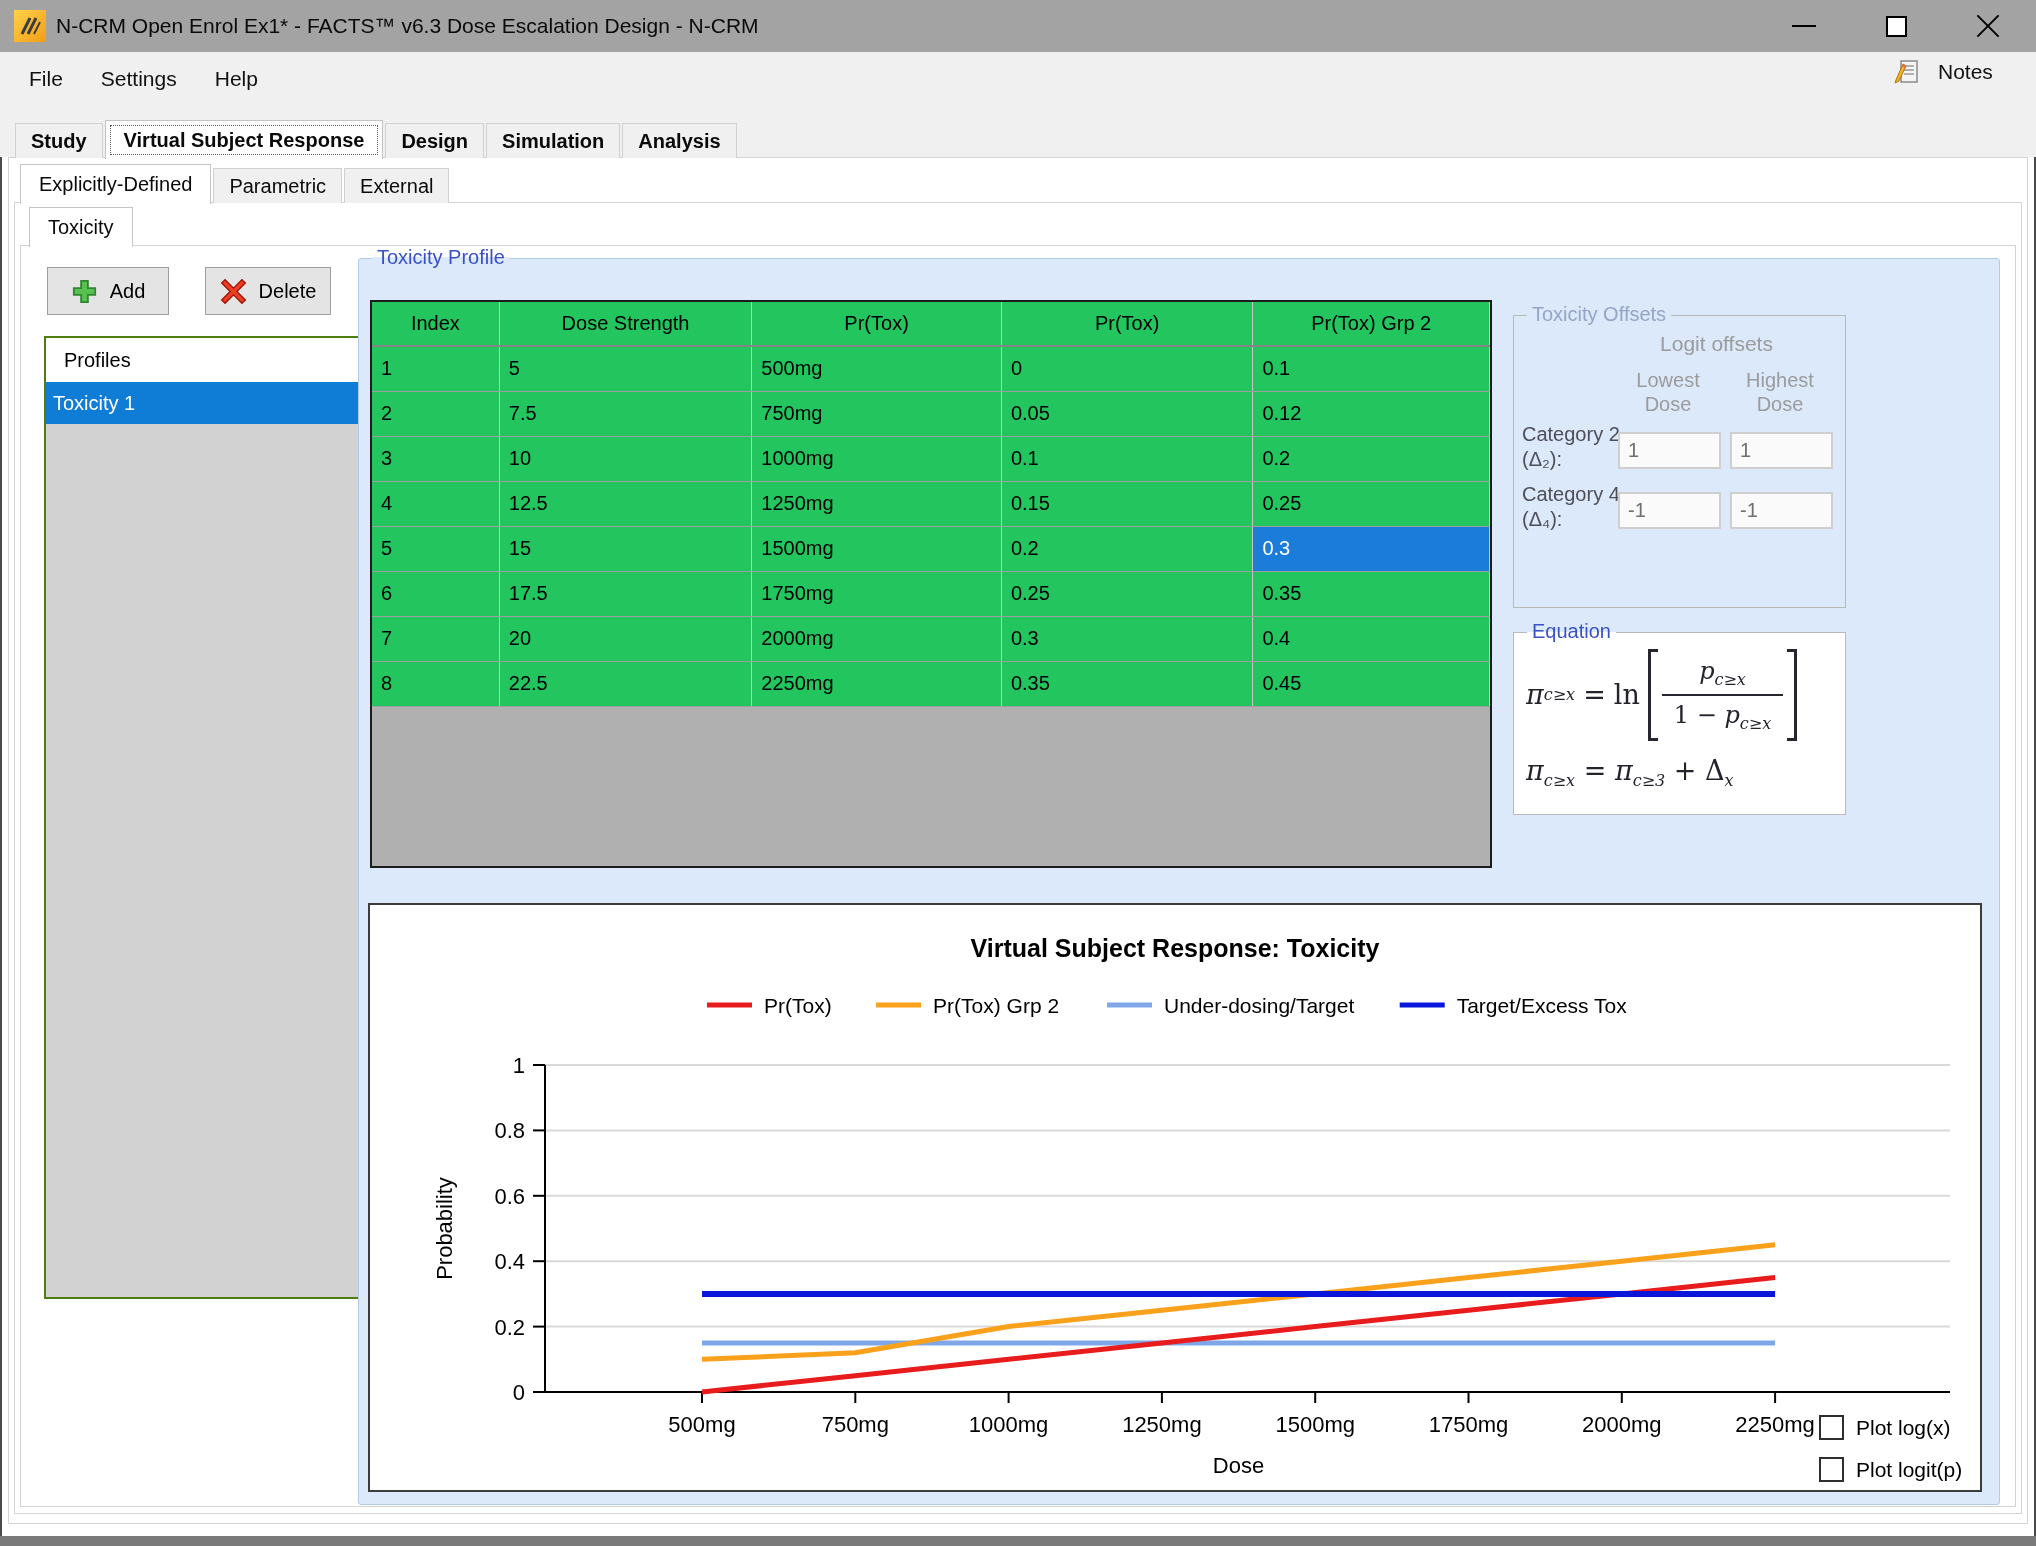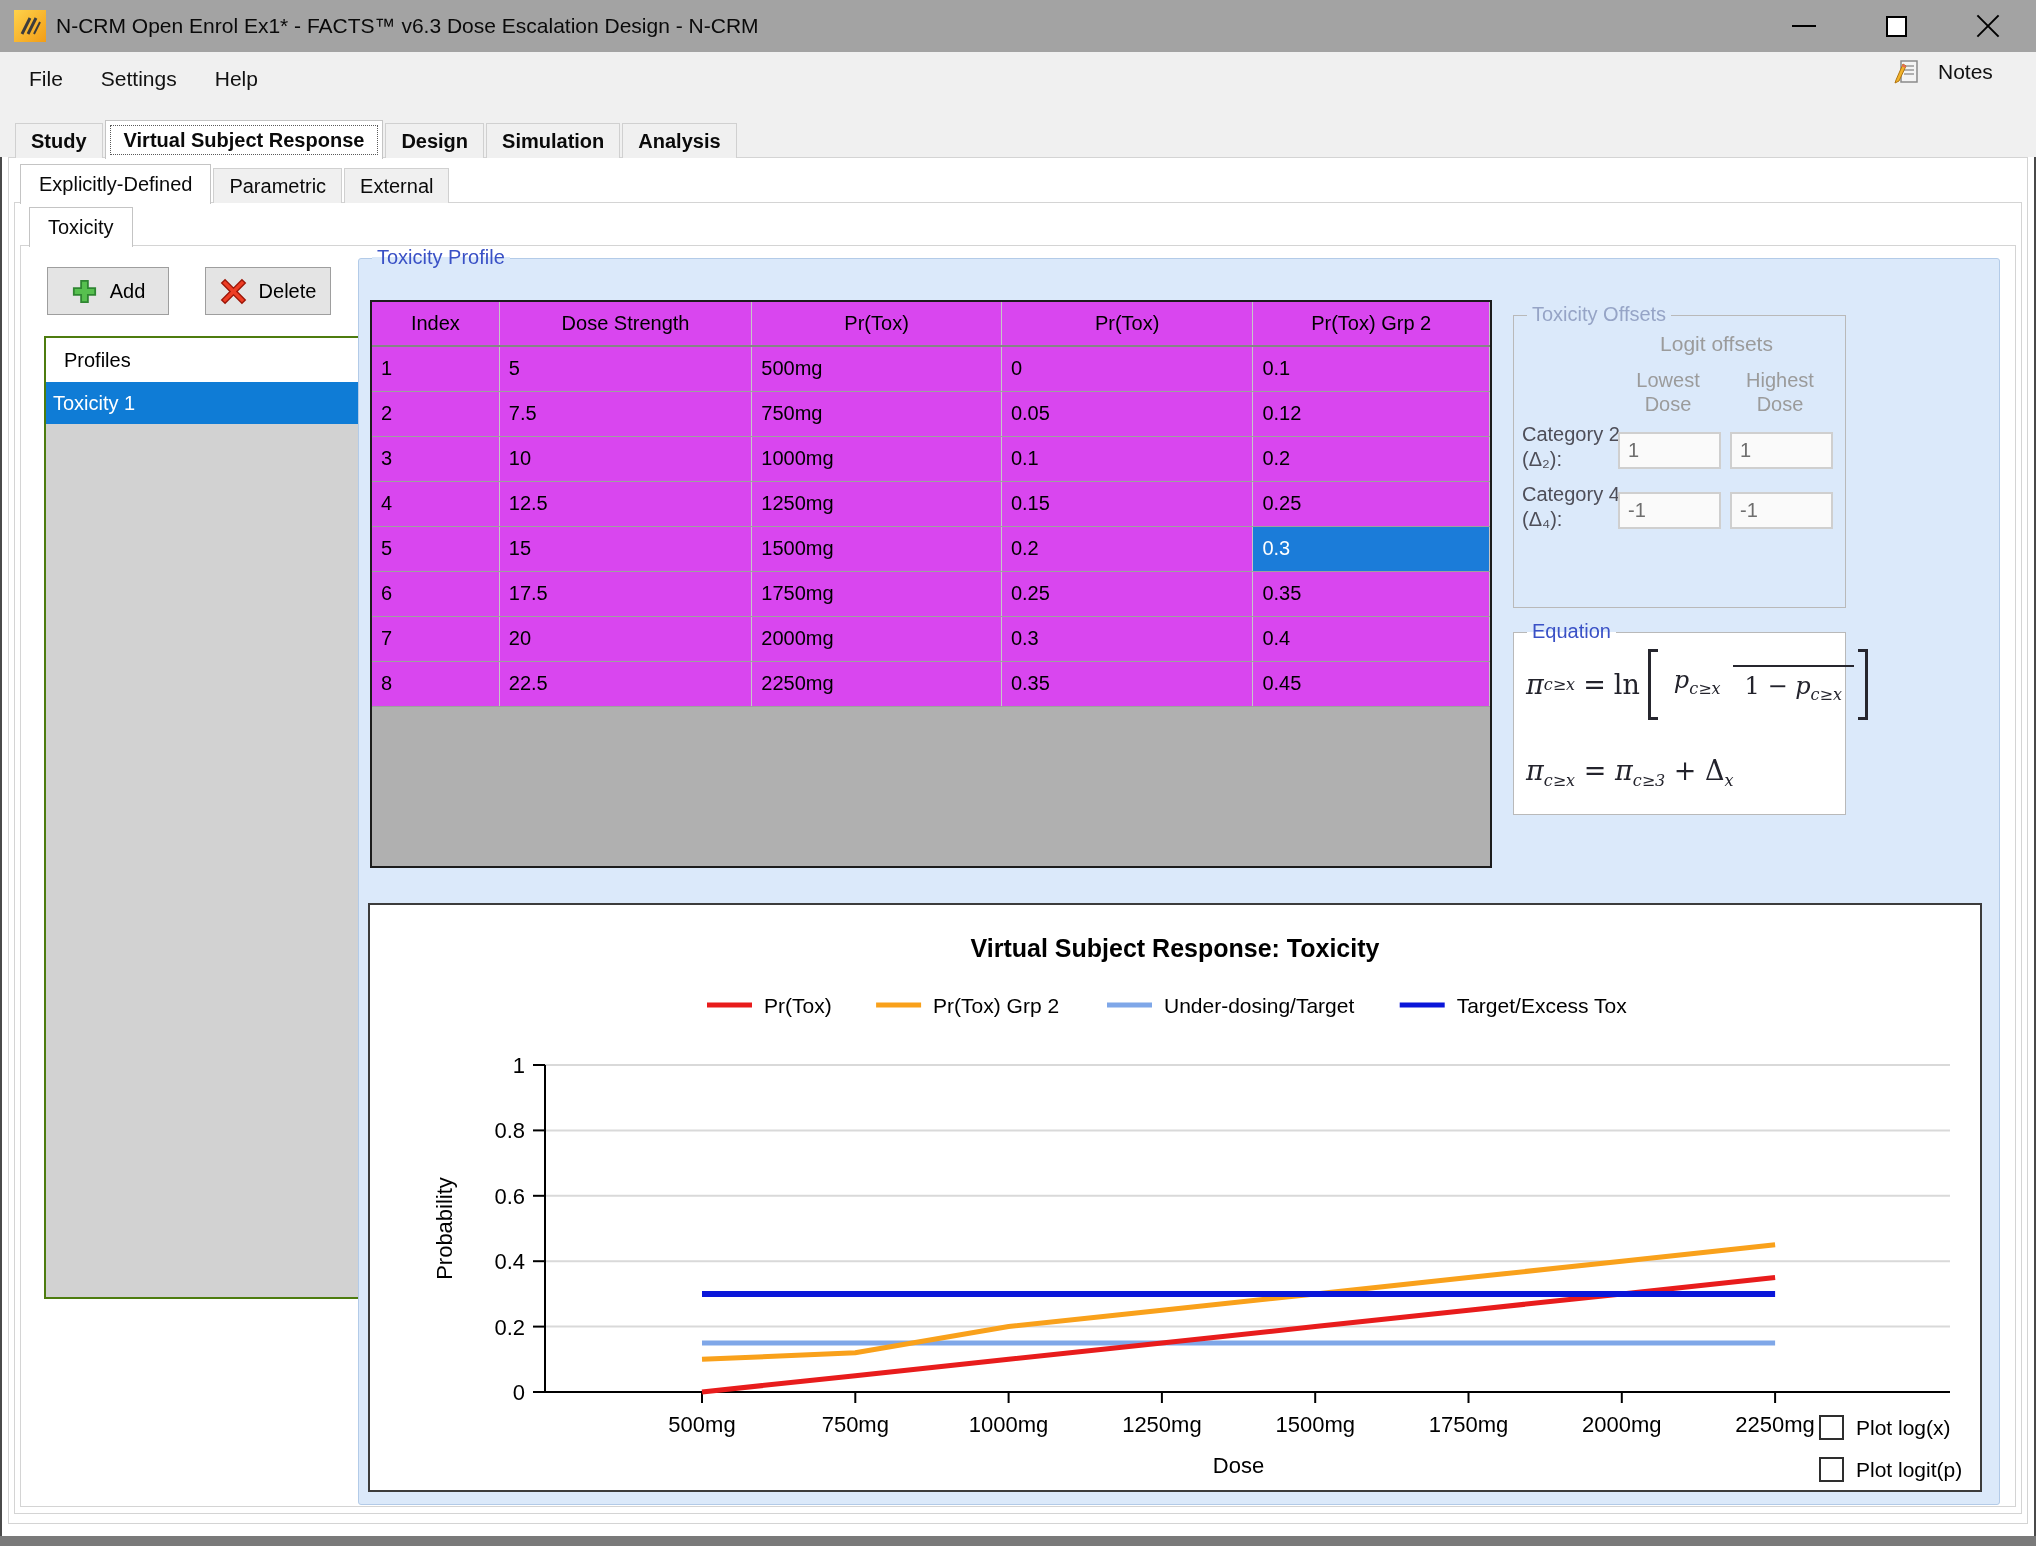--- a/index.html
+++ b/index.html
@@ -53,21 +53,21 @@
   
   .group-tox{left:358px;top:258px;width:1642px;height:1247px;background:#dbe9fa;
              border:1px solid #b3cbe8;border-radius:3px;}
   .group-title{position:absolute;font-size:20px;padding:0 5px;z-index:8;white-space:nowrap;}
   #lbl-toxprofile{left:372px;top:246px;color:#3a51c6;background:linear-gradient(#fff 50%,#dbe9fa 50%);}
   #lbl-offsets{left:1527px;top:303px;color:#96a4c6;background:#dbe9fa;}
   #lbl-equation{left:1527px;top:620px;color:#3a51c6;background:linear-gradient(#dbe9fa 50%,#fff 50%);}
 
   
   #grid{left:370px;top:300px;width:1122px;height:568px;background:#b0b0b0;border:2px solid #1c1c1c;overflow:hidden;}
-  .trow{display:flex;height:45px;background:#d946ef;border-bottom:1px solid #9f9f9f;}
+  .trow{display:flex;height:45px;background:#22c55e;border-bottom:1px solid #9f9f9f;}
   .trow.thead{border-bottom:2px solid #858585;}
   .tcell{height:100%;border-right:1px solid #c6c6c6;padding-left:9px;font-size:20px;line-height:43px;
          color:#000;overflow:hidden;white-space:nowrap;}
   .tcell.th{text-align:center;padding-left:0;}
   .tcell.sel{background:#1b7cd9;color:#fff;}
 
   
   #offsets{left:1513px;top:315px;width:333px;height:293px;border:1px solid #b9b9b9;}
   .off-logit{position:absolute;left:100px;top:16px;width:205px;text-align:center;color:#9b9b9b;font-size:21px;}
   .off-col{position:absolute;top:52px;width:100px;text-align:center;color:#9b9b9b;font-size:20px;line-height:24px;}
@@ -79,21 +79,21 @@
   .oi-r1{top:116px;} .oi-r2{top:176px;}
   .oi-c1{left:104px;} .oi-c2{left:216px;}
 
   
   #equation{left:1513px;top:632px;width:333px;height:183px;background:#fff;border:1px solid #b9b9b9;}
   .eq{font-family:"DejaVu Serif",serif;color:#23232c;}
   .eq .it{font-style:italic;}
   .eq sub{font-size:16px;font-style:italic;}
   .eq1{position:absolute;left:12px;top:16px;display:flex;align-items:center;font-size:27px;}
   .eq1 .gap{width:8px;}
-  .frac{display:inline-flex;flex-direction:row;align-items:center;margin:16px 4px;font-size:24px;}
+  .frac{display:inline-flex;flex-direction:column;align-items:center;margin:8px 4px;font-size:24px;}
   .frac .num{padding:0 12px 5px;}
   .frac .den{border-top:2px solid #26262e;padding:5px 12px 0;white-space:nowrap;}
   .brk{align-self:stretch;width:10px;border:3px solid #26262e;}
   .brk.l{border-right:none;margin-left:8px;}
   .brk.r{border-left:none;}
   .eq2{position:absolute;left:12px;top:122px;font-size:27px;}
 
   
   .chart-box{left:368px;top:903px;width:1614px;height:589px;background:#fff;border:2px solid #3c3c3c;}
   svg{font-family:"Liberation Sans",sans-serif;display:block;}

